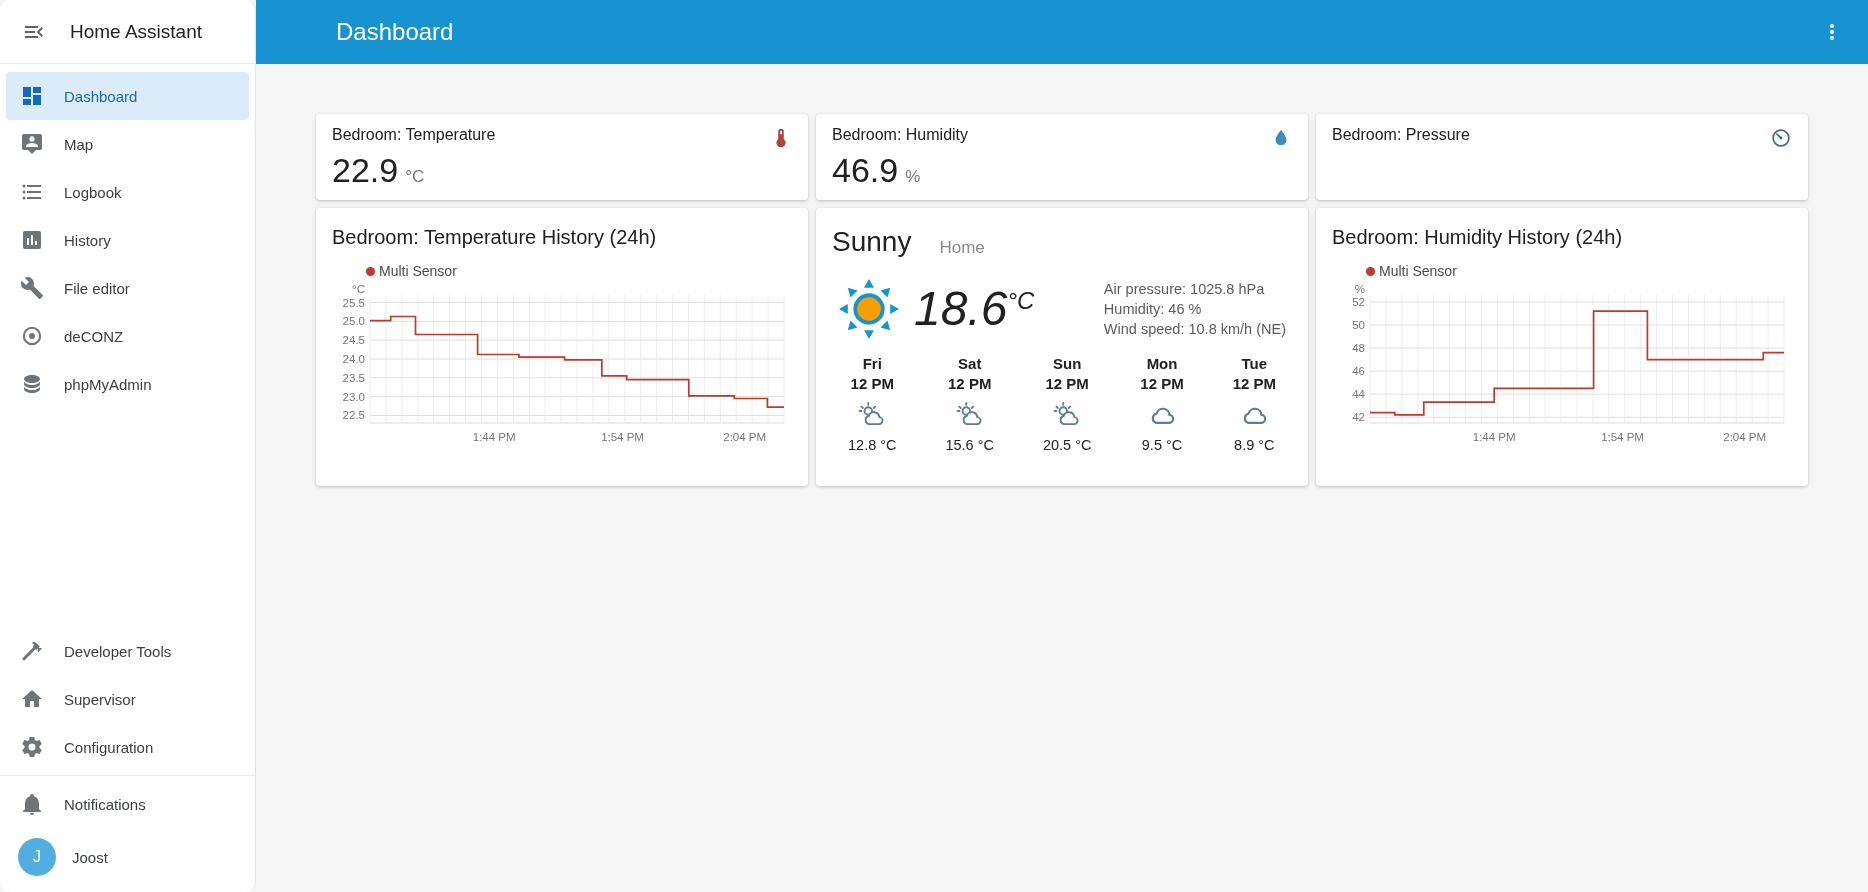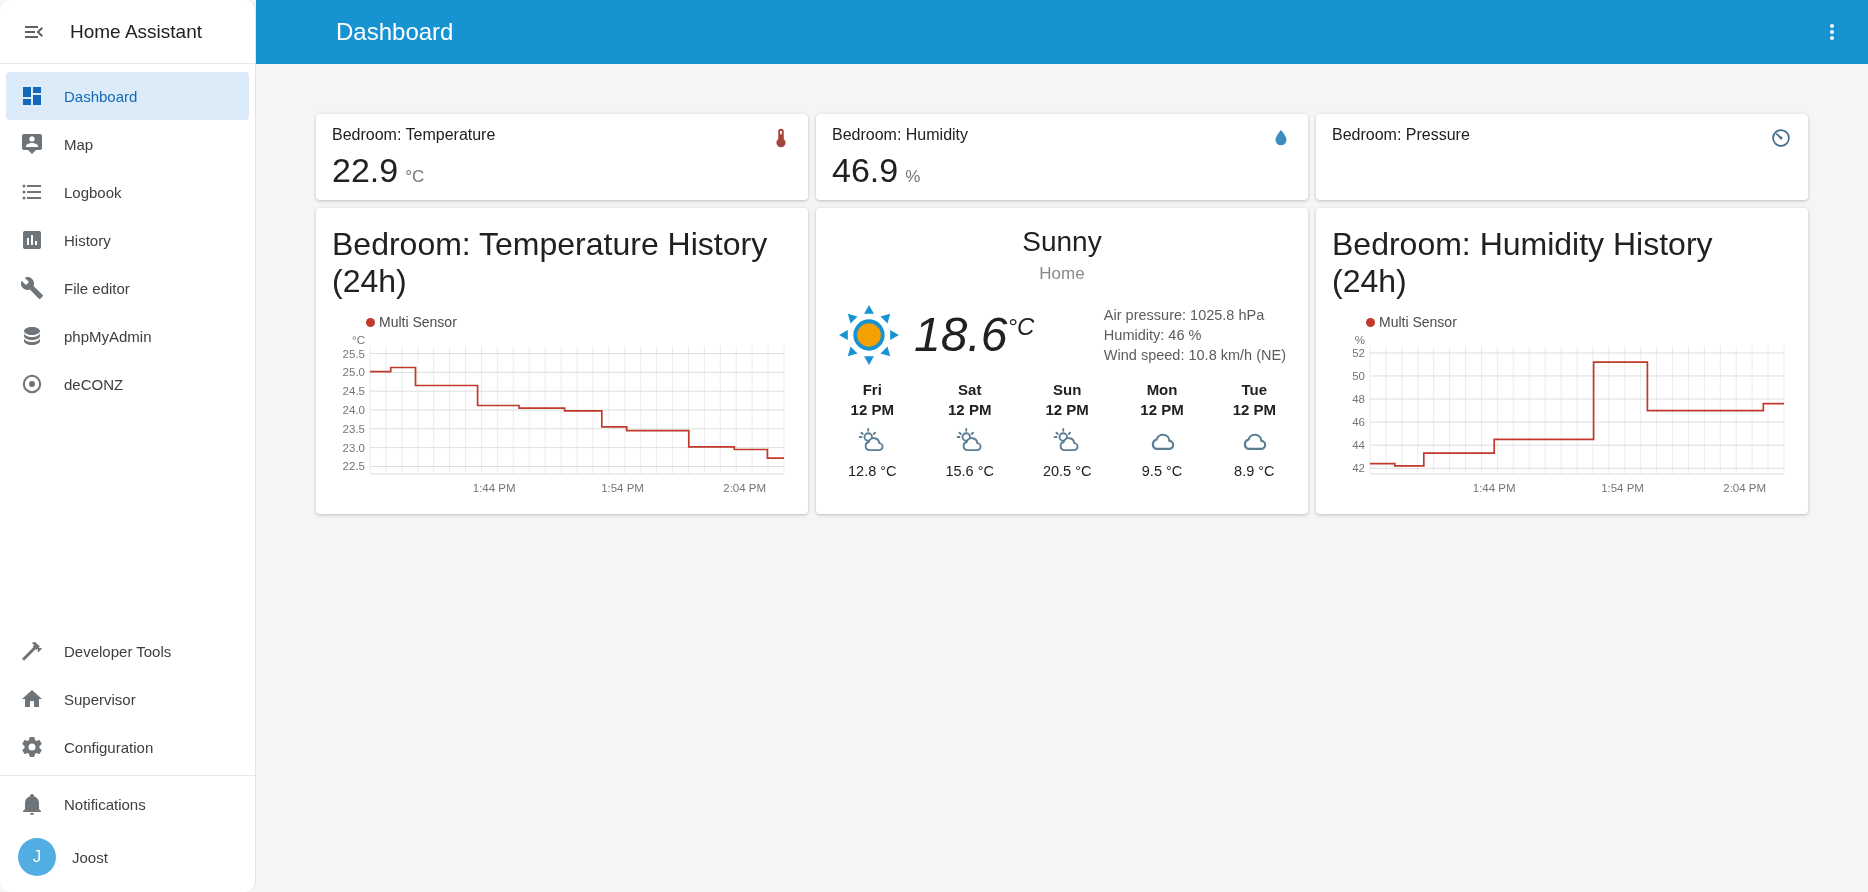--- a/index.html
+++ b/index.html
@@ -41,30 +41,30 @@
   .sensor-title { font-size: 16px; color: #212121; }
   .sensor-icon { width: 22px; height: 22px; margin-top: 1px; }
   .icon-temp { color: #a7453c; }
   .icon-hum { color: #3b8dc0; }
   .icon-press { color: #3c6b86; }
   .sensor-value-row { display: flex; align-items: baseline; gap: 7px; margin-top: 2px; }
   .sensor-value { font-size: 34px; color: #212121; }
   .sensor-unit { font-size: 17px; color: #767676; }
 
   .panel { padding: 18px 16px 10px; min-height: 278px; }
-  .panel-title { font-size: 32px; font-weight: 400; color: #212121; }
+  .panel-title { font-size: 20px; font-weight: 400; color: #212121; }
   .legend { display: flex; align-items: center; gap: 4px; margin: 14px 0 0 34px; }
   .legend-dot { width: 9px; height: 9px; border-radius: 50%; background: #c0392b; }
   .legend-label { font-size: 14px; color: #4b4b4b; }
   .chart-wrap { margin-top: 2px; }
   .chart-wrap text { font-family: "Liberation Sans", "DejaVu Sans", sans-serif; }
 
   
   .weather-card { cursor: pointer; }
-  .weather-head { display: flex; align-items: center; gap: 6px; flex-direction: column; }
+  .weather-head { display: flex; align-items: flex-end; gap: 28px; }
   .weather-state { font-size: 28px; font-weight: 400; color: #212121; }
   .weather-loc { font-size: 17px; color: #8a8a8a; }
   .weather-main { display: flex; align-items: center; margin-top: 18px; padding: 0 4px; }
   .weather-icon { width: 66px; height: 66px; flex-shrink: 0; }
   .weather-temp { font-size: 48px; color: #212121; margin-left: 12px; display: flex; align-items: flex-start; line-height: 1; font-style: italic; }
   .weather-temp .deg { font-size: 24px; margin-top: 4px; }
   .weather-attrs { margin-left: auto; font-size: 14.5px; color: #5c5c5c; line-height: 1.4; padding-right: 2px; }
   .forecast { display: flex; justify-content: space-between; margin-top: 12px; padding: 0 16px; }
   .fc-col { text-align: center; }
   .fc-day, .fc-time { font-size: 15px; font-weight: bold; color: #212121; line-height: 1.3; }
@@ -111,31 +111,31 @@
             </svg></span>
         <span class="label">History</span>
       </div>
       <div class="nav-item">
         <span class="icon"><svg width="24" height="24" viewBox="0 0 24 24" fill="currentColor">
               <path d="M22.7,19L13.6,9.9C14.5,7.6 14,4.9 12.1,3C10.1,1 7.1,0.6 4.7,1.7L9,6L6,9L1.6,4.7C0.4,7.1 0.9,10.1 2.9,12.1C4.8,14 7.5,14.5 9.8,13.6L18.9,22.7C19.3,23.1 19.9,23.1 20.3,22.7L22.6,20.4C23.1,20 23.1,19.3 22.7,19Z"></path>
             </svg></span>
         <span class="label">File editor</span>
       </div>
       <div class="nav-item">
-        <span class="icon"><svg width="24" height="24" viewBox="0 0 24 24" fill="currentColor">
-              <path d="M12,3C7.58,3 4,4.79 4,7C4,9.21 7.58,11 12,11C16.42,11 20,9.21 20,7C20,4.79 16.42,3 12,3M4,9V12C4,14.21 7.58,16 12,16C16.42,16 20,14.21 20,12V9C20,11.21 16.42,13 12,13C7.58,13 4,11.21 4,9M4,14V17C4,19.21 7.58,21 12,21C16.42,21 20,19.21 20,17V14C20,16.21 16.42,18 12,18C7.58,18 4,16.21 4,14Z"></path>
-            </svg></span>
-        <span class="label">phpMyAdmin</span>
-      </div>
-      <div class="nav-item">
         <span class="icon"><svg width="24" height="24" viewBox="0 0 24 24">
               <circle cx="12" cy="12" r="8.2" fill="none" stroke="currentColor" stroke-width="2"></circle>
               <circle cx="12" cy="12" r="3" fill="currentColor"></circle>
             </svg></span>
         <span class="label">deCONZ</span>
+      </div>
+      <div class="nav-item">
+        <span class="icon"><svg width="24" height="24" viewBox="0 0 24 24" fill="currentColor">
+              <path d="M12,3C7.58,3 4,4.79 4,7C4,9.21 7.58,11 12,11C16.42,11 20,9.21 20,7C20,4.79 16.42,3 12,3M4,9V12C4,14.21 7.58,16 12,16C16.42,16 20,14.21 20,12V9C20,11.21 16.42,13 12,13C7.58,13 4,11.21 4,9M4,14V17C4,19.21 7.58,21 12,21C16.42,21 20,19.21 20,17V14C20,16.21 16.42,18 12,18C7.58,18 4,16.21 4,14Z"></path>
+            </svg></span>
+        <span class="label">phpMyAdmin</span>
       </div>
 
       <div class="flex-spacer"></div>
 
       <div class="nav-item">
         <span class="icon"><svg width="24" height="24" viewBox="0 0 24 24" fill="currentColor">
               <path d="M2,19.63L13.43,8.2L12.72,7.5L14.14,6.07L12,3.89C13.2,2.7 15.09,2.7 16.27,3.89L19.87,7.5L18.44,8.91H21.27L22,9.62L18.44,13.21L17.73,12.5V9.62L16.27,11.04L15.56,10.33L4.13,21.76L2,19.63Z"></path>
             </svg></span>
         <span class="label">Developer Tools</span>
       </div>

